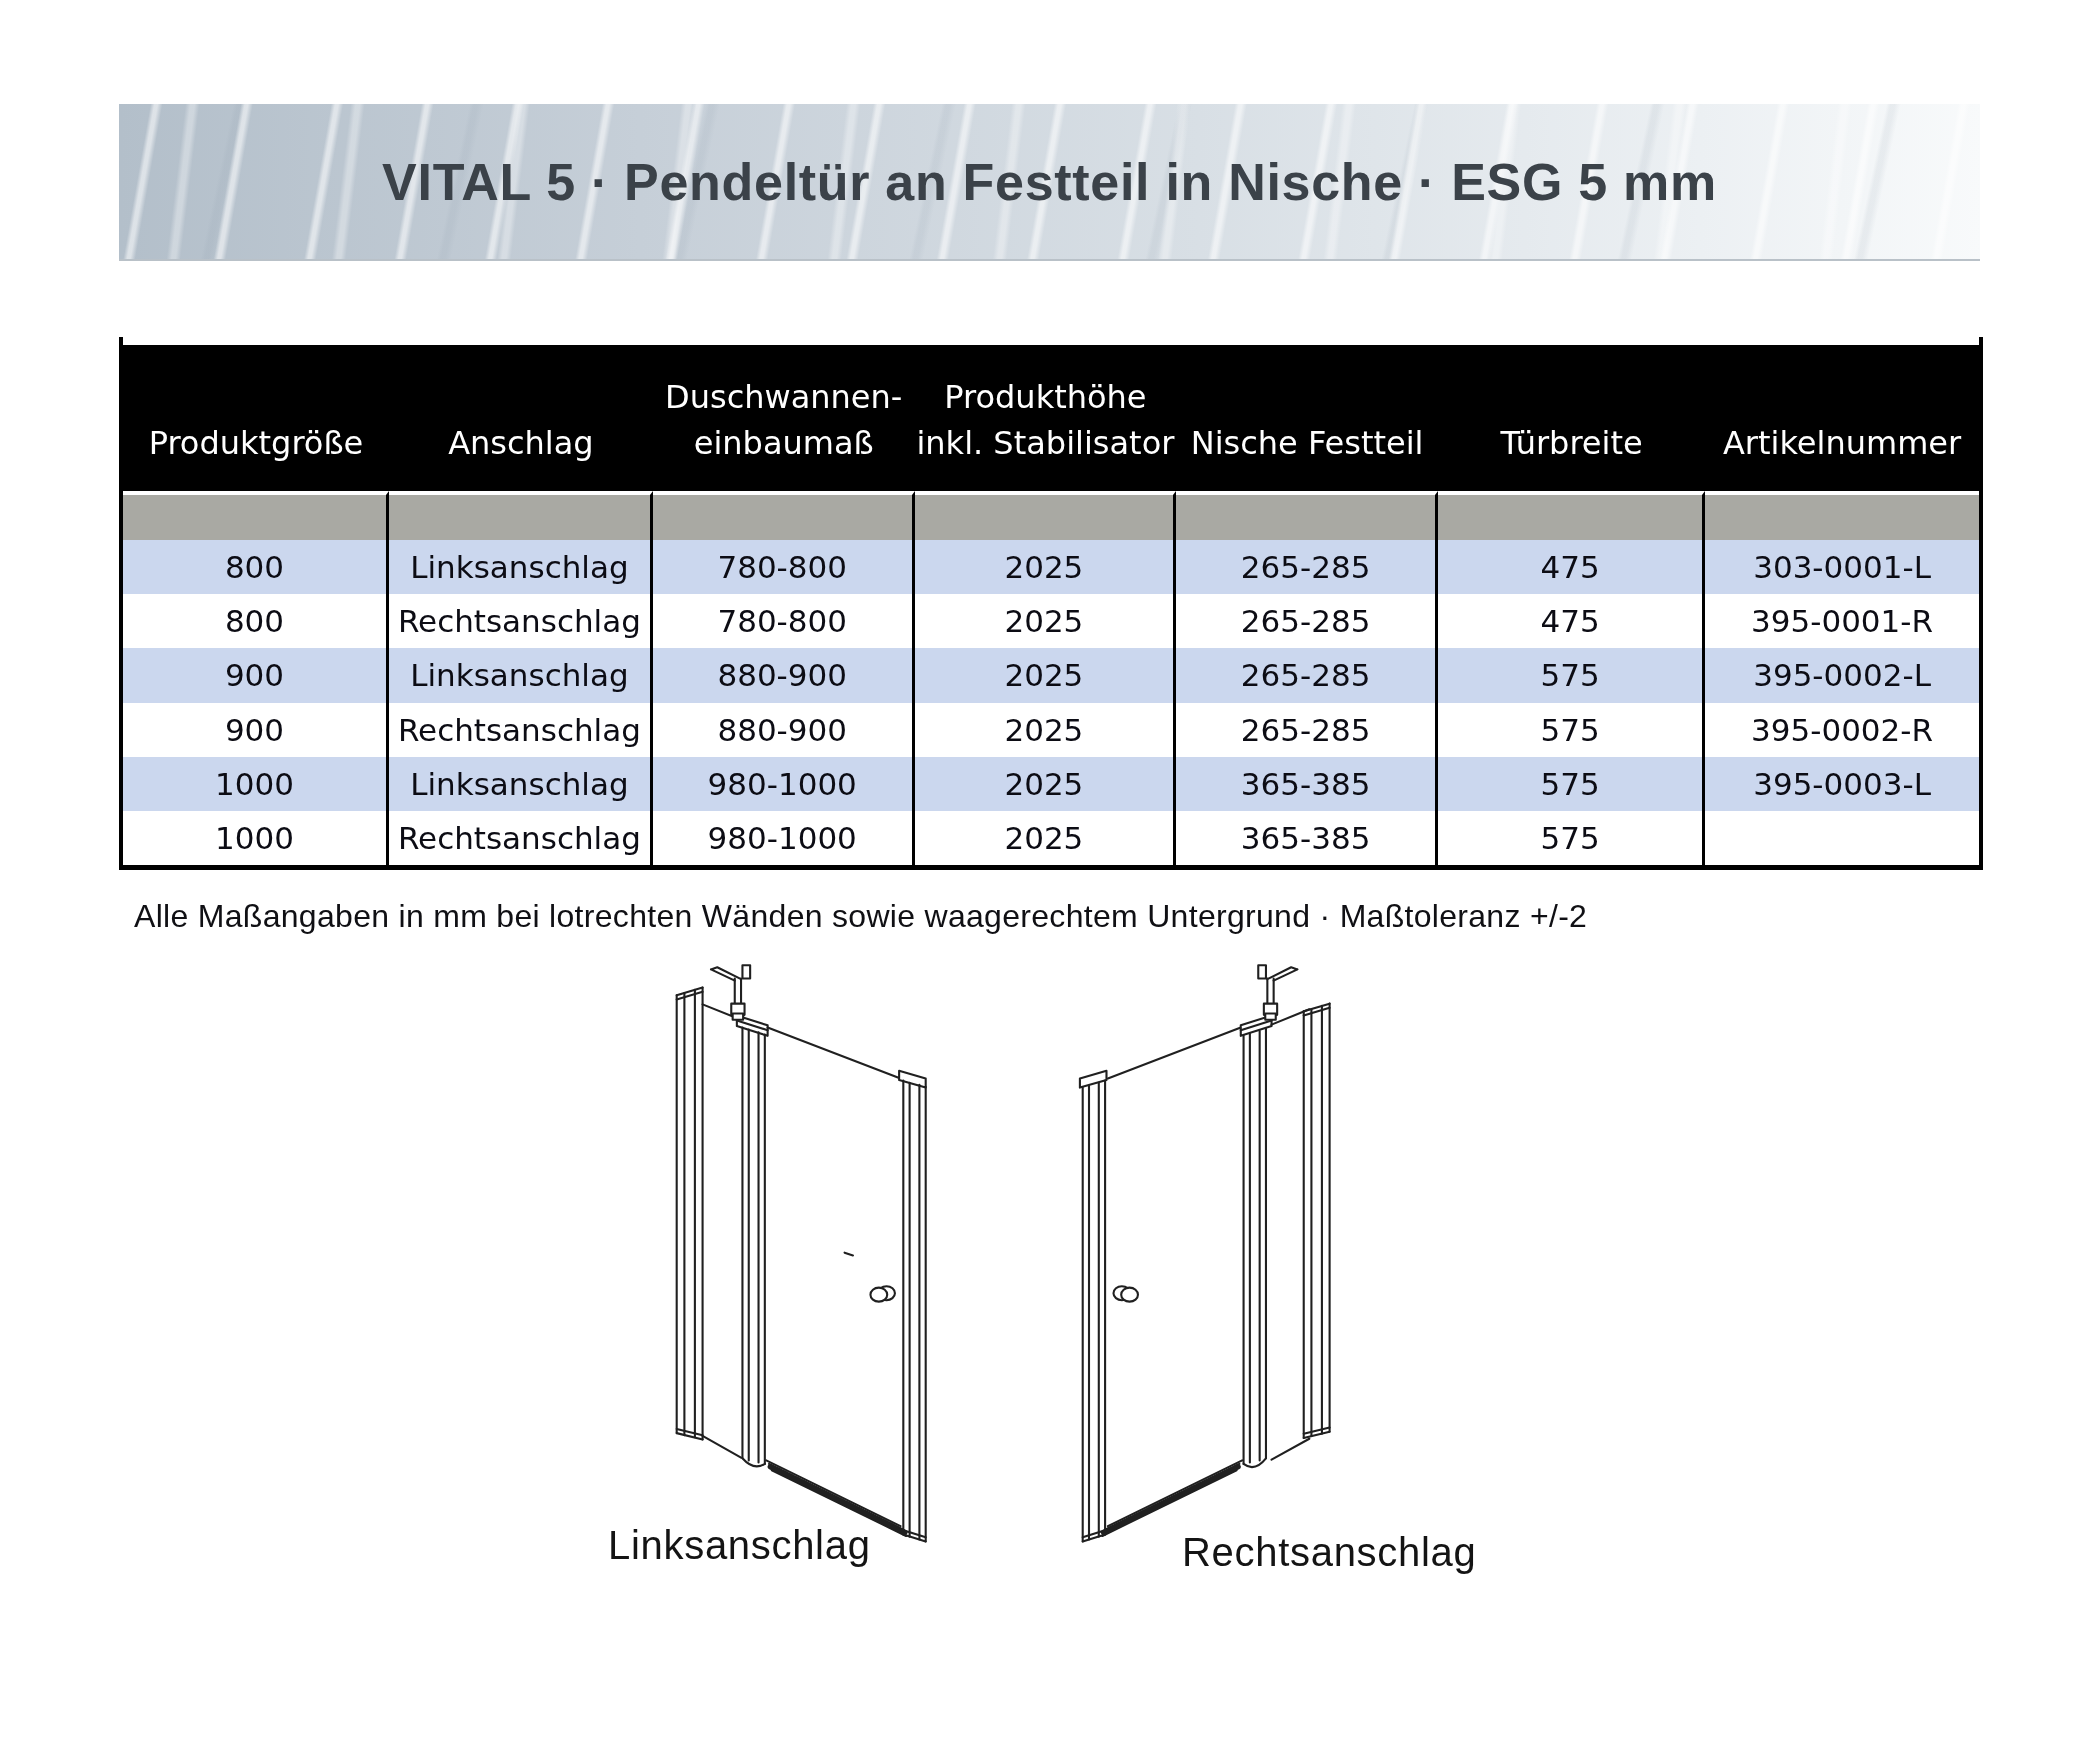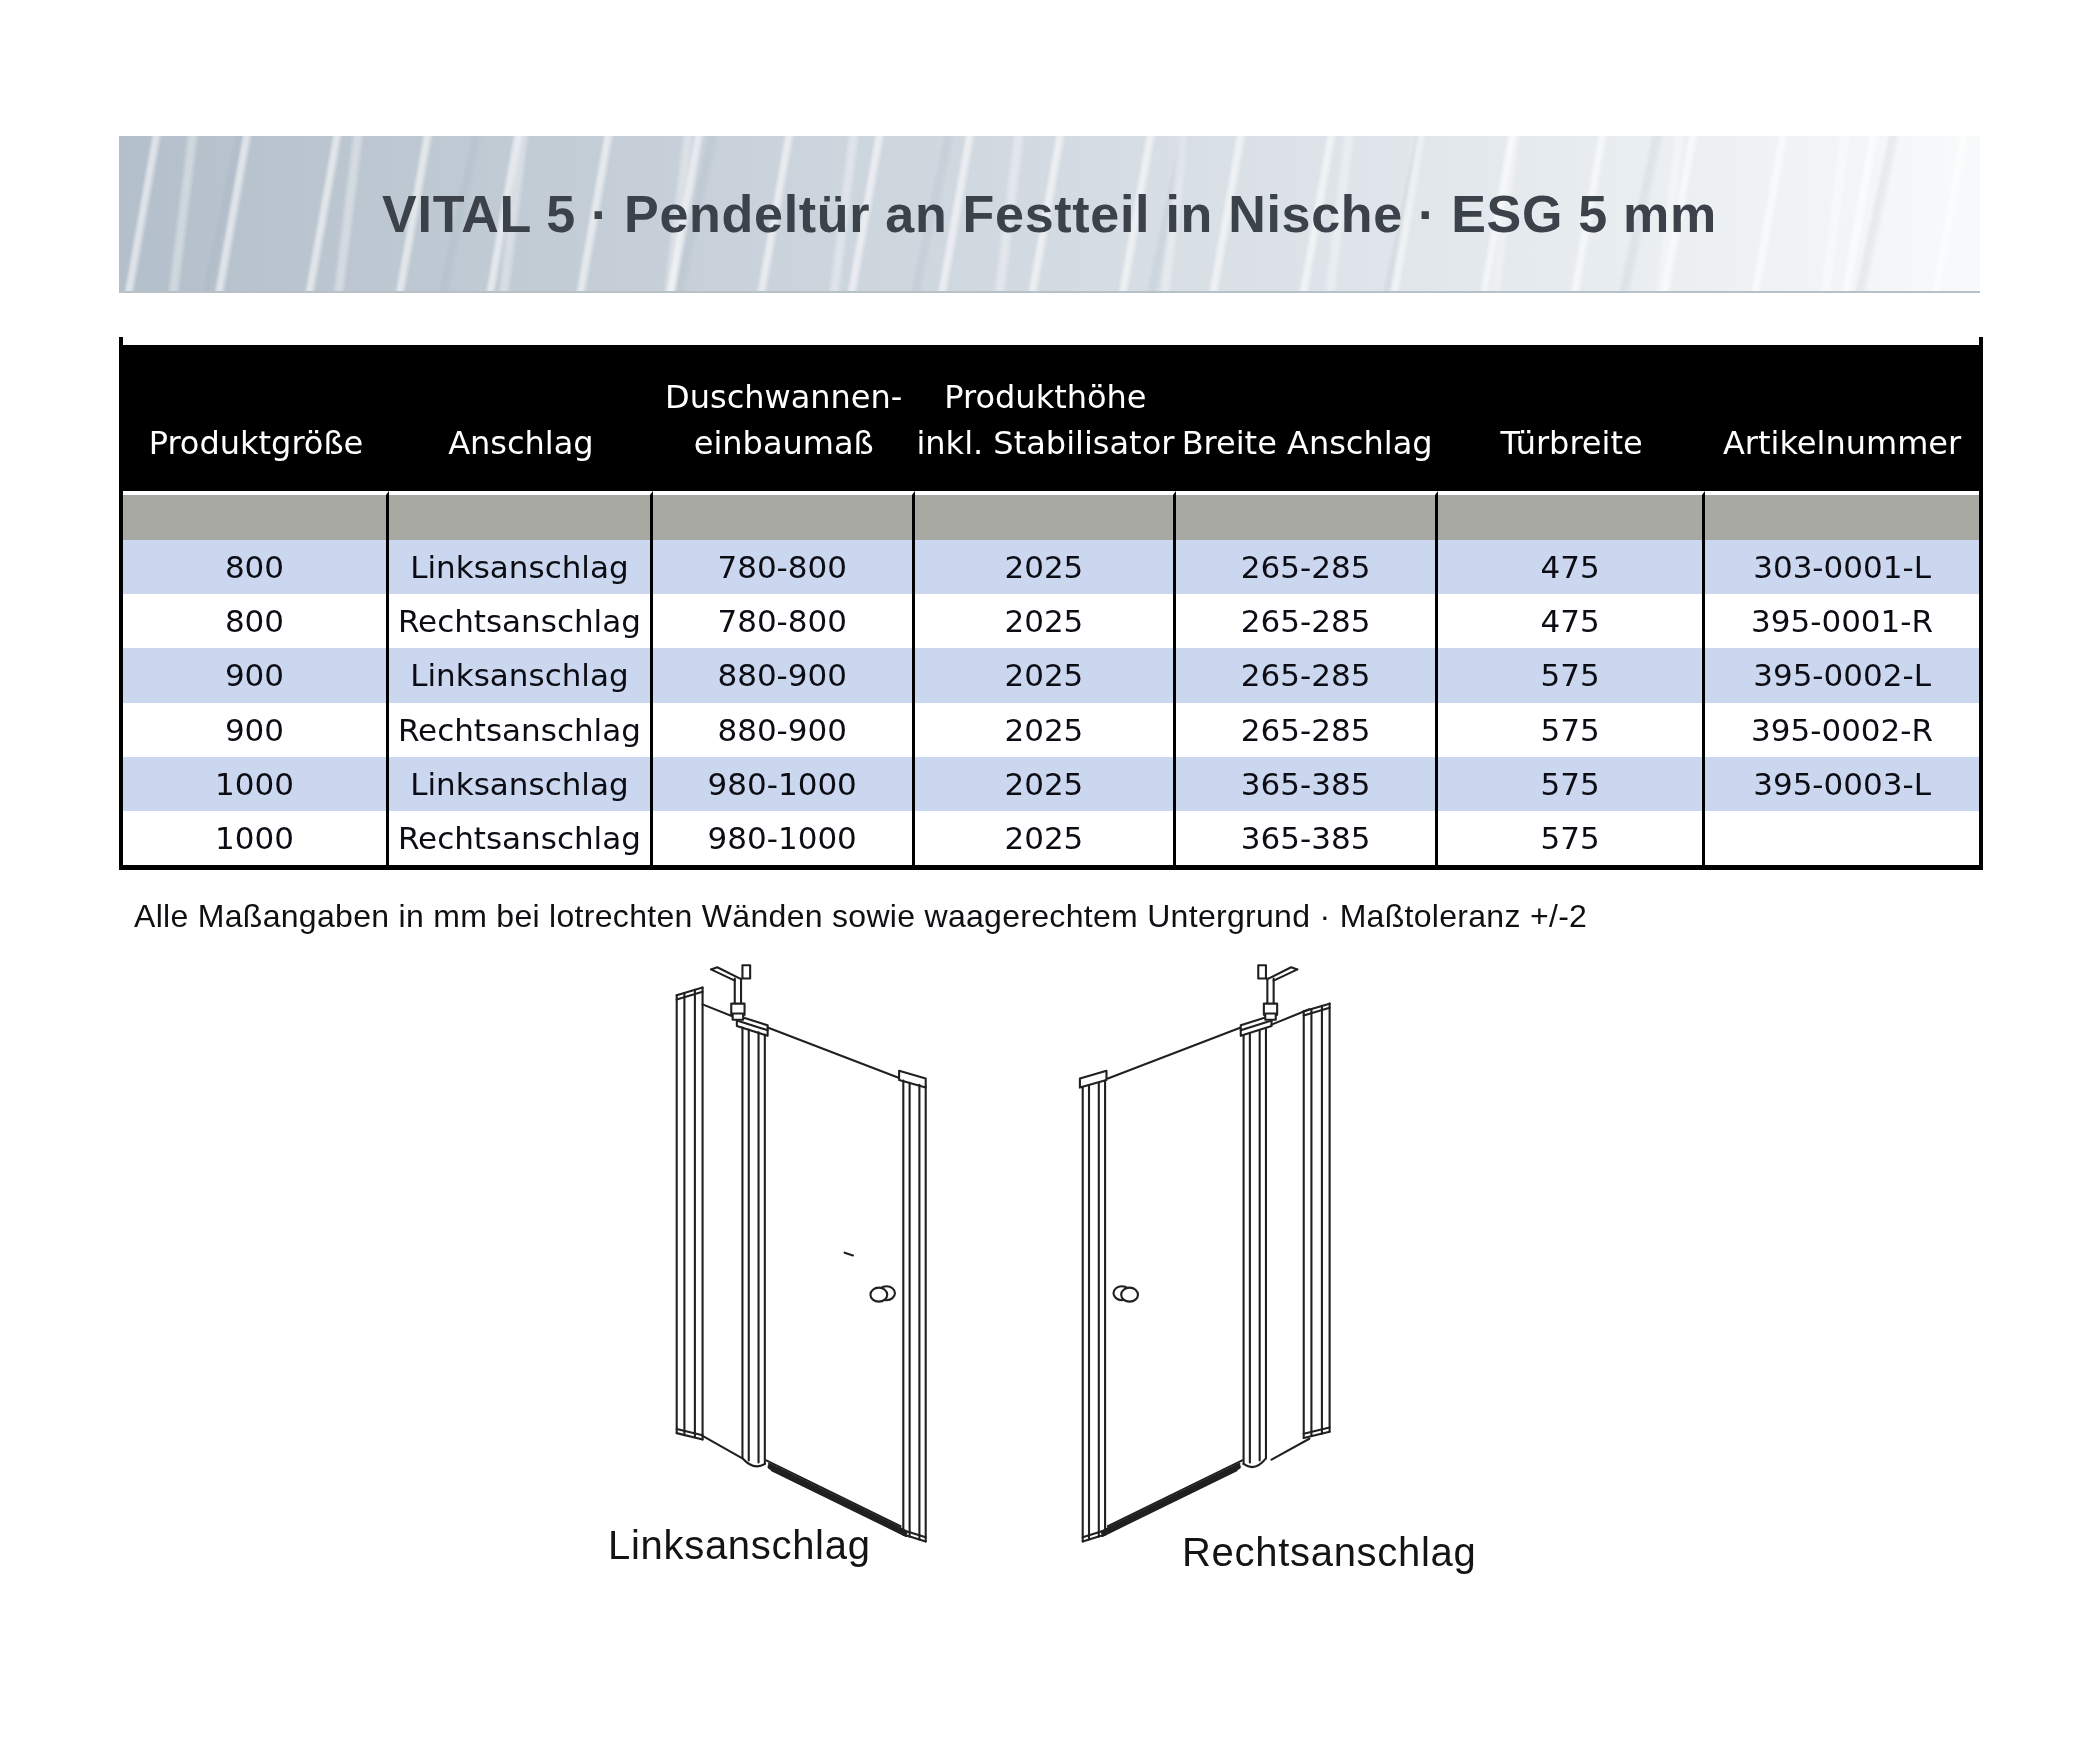--- a/index.html
+++ b/index.html
@@ -1,20 +1,20 @@
 <!DOCTYPE html>
 <html style="--banner-text: #3b4249; --header-bg: #000000; --header-text: #ffffff; --spacer: #a9a9a3; --row-alt: #cbd7ee; --diagram-stroke: #202020;font-size:11.2px"><head>
 <meta charset="utf-8">
 <style>
   html,body{margin:0;padding:0;background:#fff;}
   .page{position:relative;width:2097px;height:1753px;background:#fff;overflow:hidden;
         font-family:"Liberation Sans",sans-serif;}
 
   
-  .banner{position:absolute;left:119px;top:136px;width:1861px;height:155px;
+  .banner{position:absolute;left:119px;top:104px;width:1861px;height:155px;
     background:linear-gradient(to right,#b3bfca 0%,#c6cfd8 28%,#d8dfe5 58%,#ecf0f3 85%,#f8fafb 100%);
     border-bottom:2.1px solid #b9c1c8;
     display:flex;align-items:center;justify-content:center;}
   .banner::before{content:"";position:absolute;inset:0;pointer-events:none;
     background:
       repeating-linear-gradient(100deg, rgba(255,255,255,0) 0 31px, rgba(255,255,255,.55) 35px 38px, rgba(255,255,255,0) 43px 89px),
       repeating-linear-gradient(97deg, rgba(255,255,255,0) 0 66px, rgba(255,255,255,.35) 71px 75px, rgba(255,255,255,0) 80px 164px),
       repeating-linear-gradient(102deg, rgba(140,155,170,0) 0 112px, rgba(140,155,170,.12) 116px 120px, rgba(140,155,170,0) 126px 231px);}
   .banner h1{position:relative;margin:0;font-size:52px;font-weight:bold;letter-spacing:0.7px;
     color:var(--banner-text,#3b4249);}
@@ -73,21 +73,21 @@
     <div class="cell h">
       <span>Duschwannen-</span>
       <span>einbaumaß</span>
     </div>
     <div class="cell h">
       <span>Produkthöhe</span>
       <span>inkl. Stabilisator</span>
     </div>
     <div class="cell h">
       <span></span>
-      <span>Breite Anschlag</span>
+      <span>Nische Festteil</span>
     </div>
     <div class="cell h">
       <span></span>
       <span>Türbreite</span>
     </div>
     <div class="cell h">
       <span></span>
       <span>Artikelnummer</span>
     </div>
 

